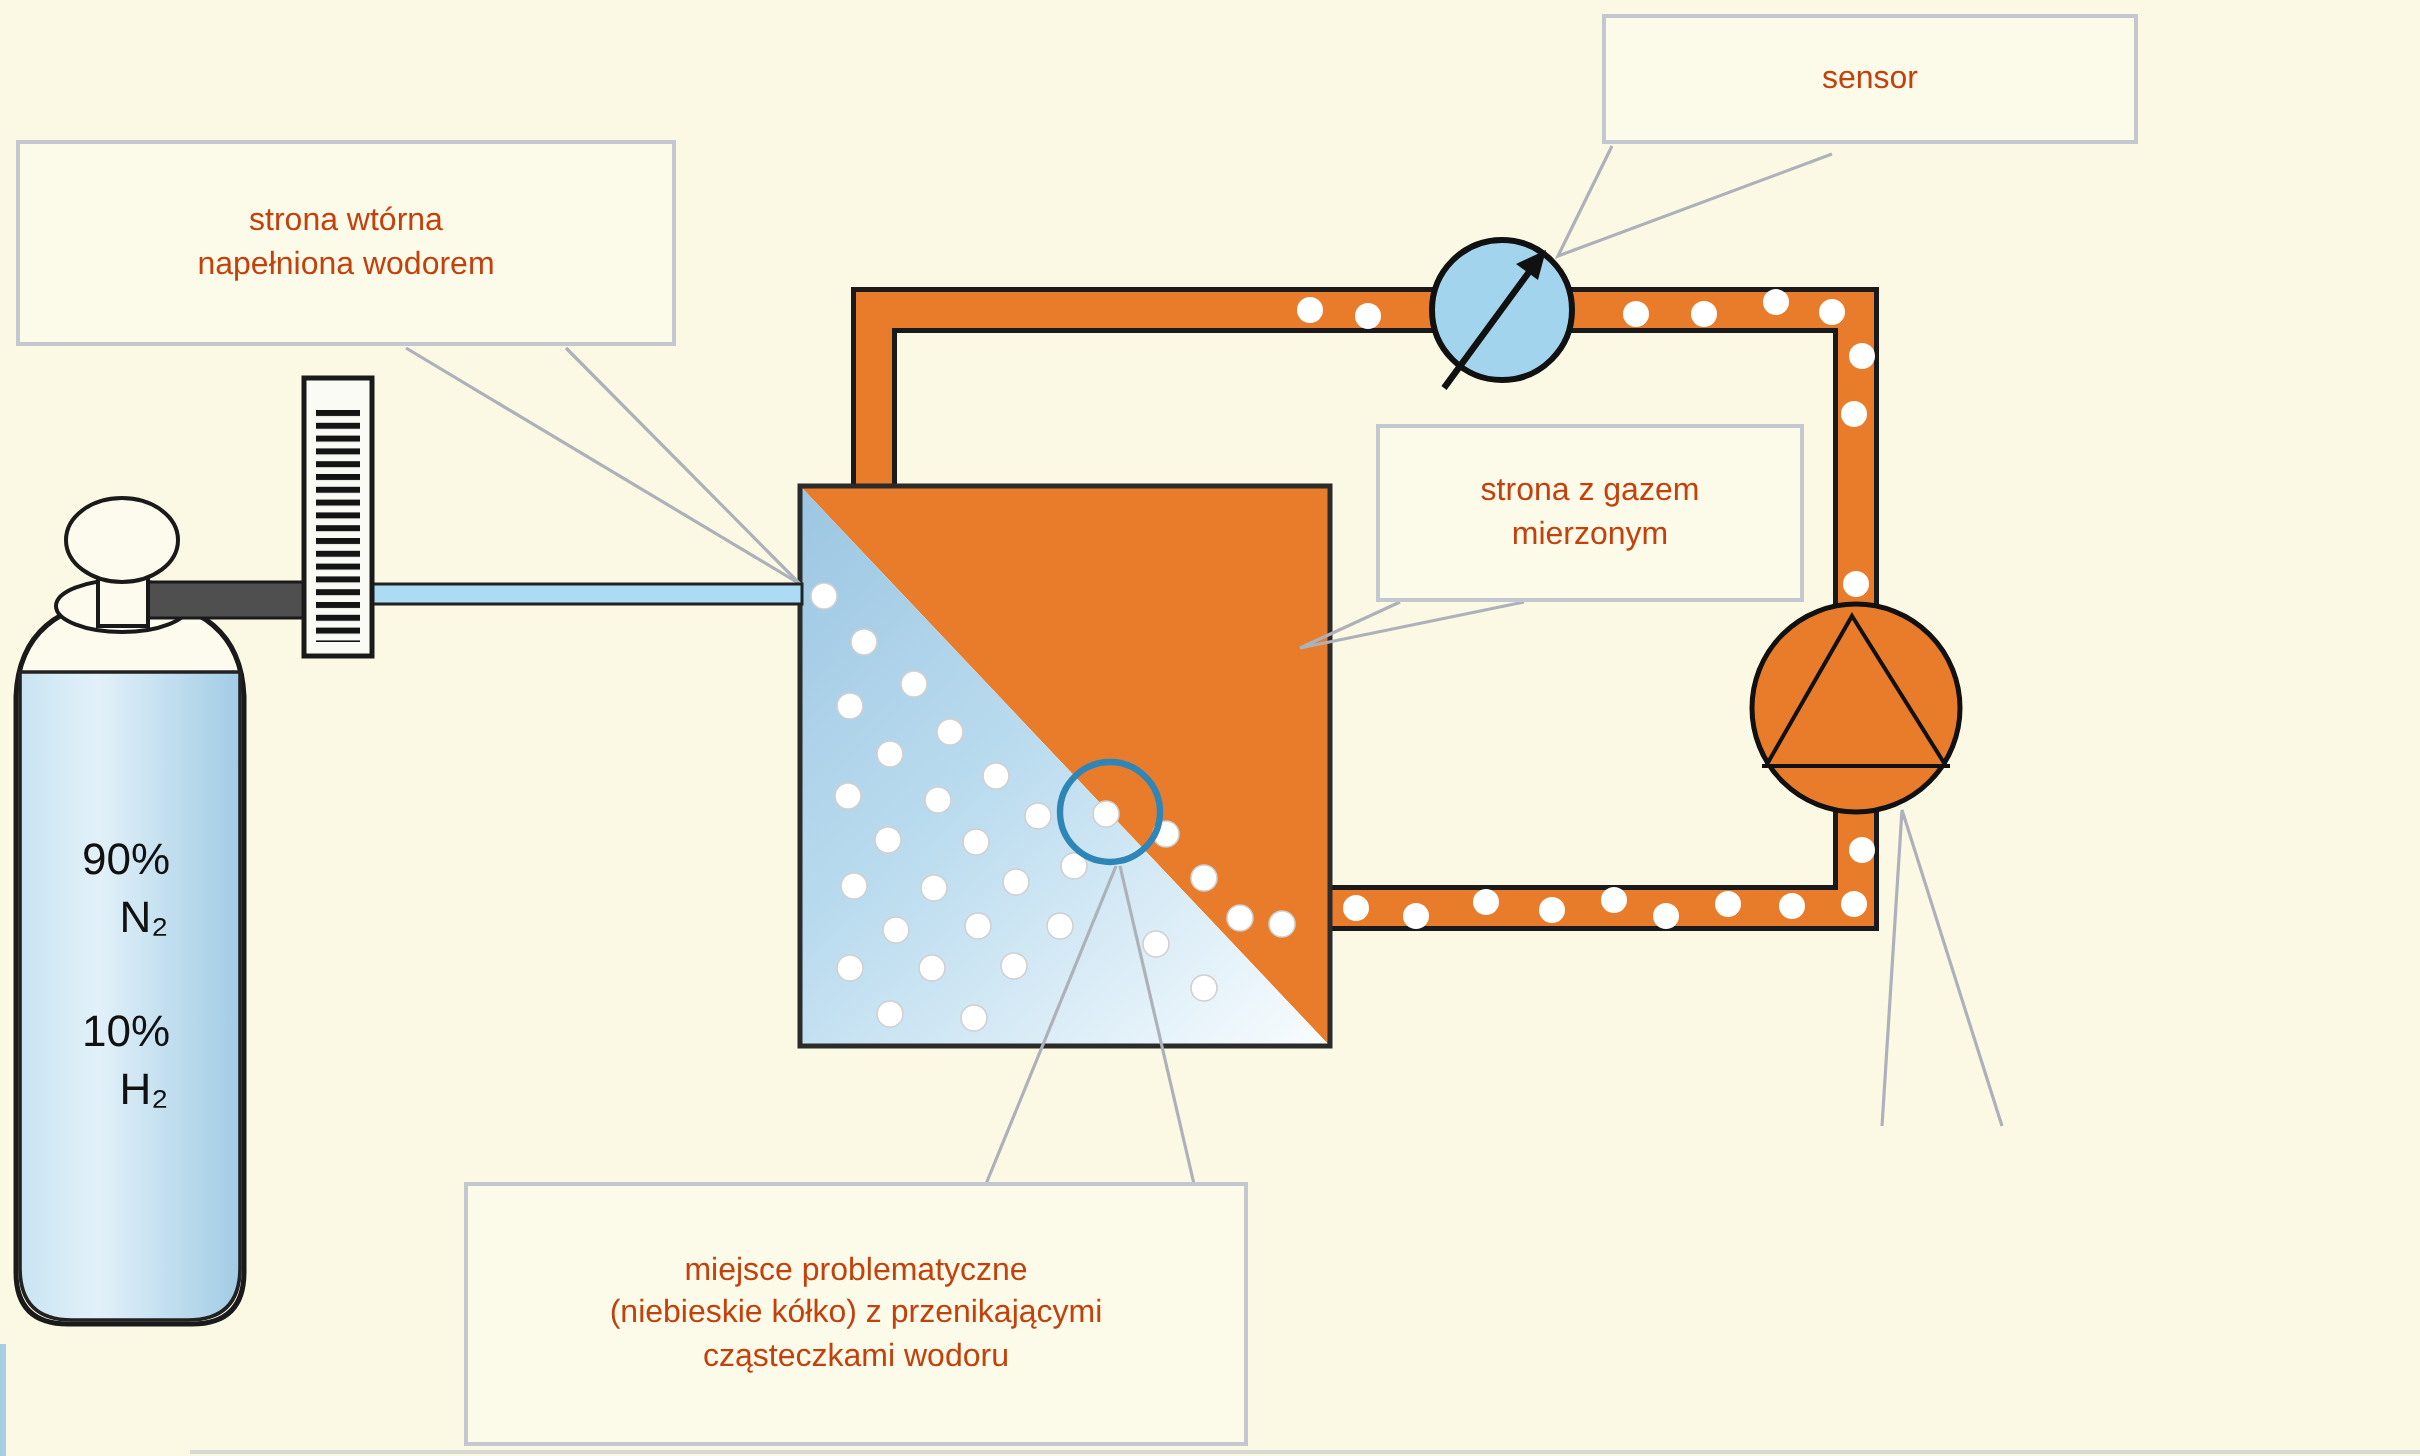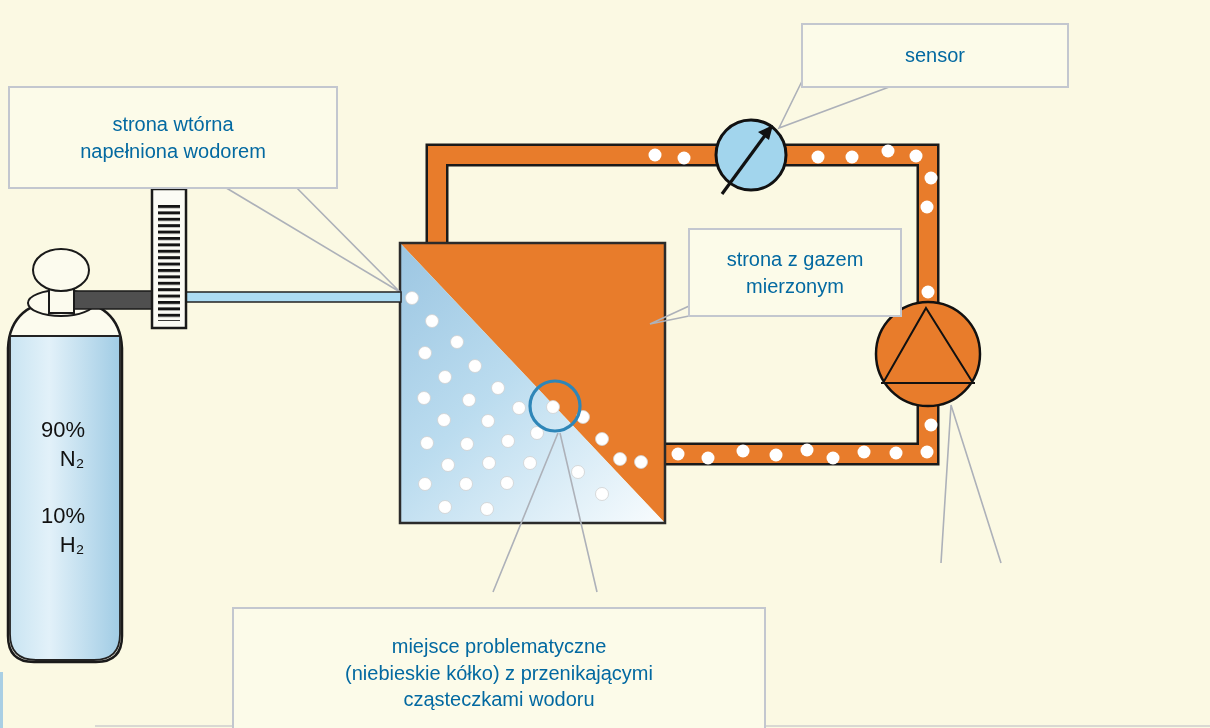--- a/index.html
+++ b/index.html
@@ -9,29 +9,28 @@
     background:#FBF9E3;
     overflow:hidden;
     font-family:"Liberation Sans",sans-serif;
   }
   #diagram-svg{position:absolute;left:0;top:0;width:1210px;height:728px;}
   .callout-box{
     position:absolute;
     box-sizing:border-box;
     background:#FCFBE9;
     border:2px solid #C3C7CF;
-    color:#0369a1;
-    font-size:20px;
+    color:#c2410c;
+    font-size:16px;
     line-height:1.32;
     display:flex;
     align-items:center;
     justify-content:center;
     text-align:center;
     white-space:pre-line;
-    margin-top:16px;
   }
 </style>
 </head>
 <body>
 
 <div id="stage">
 
   <svg id="diagram-svg" viewBox="0 0 1210 728" xmlns="http://www.w3.org/2000/svg">
     <defs>
       <linearGradient id="cellGrad" gradientUnits="userSpaceOnUse" x1="401" y1="244" x2="664" y2="522">
@@ -161,16 +160,16 @@
 
   <div class="callout-box" style="left:8px;top:70px;width:330px;height:103px;">strona wtórna
 napełniona wodorem</div>
 
   <div class="callout-box" style="left:801px;top:7px;width:268px;height:65px;">sensor</div>
 
   <div class="callout-box" style="left:688px;top:212px;width:214px;height:89px;text-align:center;">strona z gazem
 mierzonym</div>
 
 
-  <div class="callout-box" style="left:232px;top:591px;width:534px;height:132px;">miejsce problematyczne
+  <div class="callout-box" style="left:232px;top:591px;width:392px;height:132px;">miejsce problematyczne
 (niebieskie kółko) z przenikającymi
 cząsteczkami wodoru</div>
 </div>
 
 </body></html>

